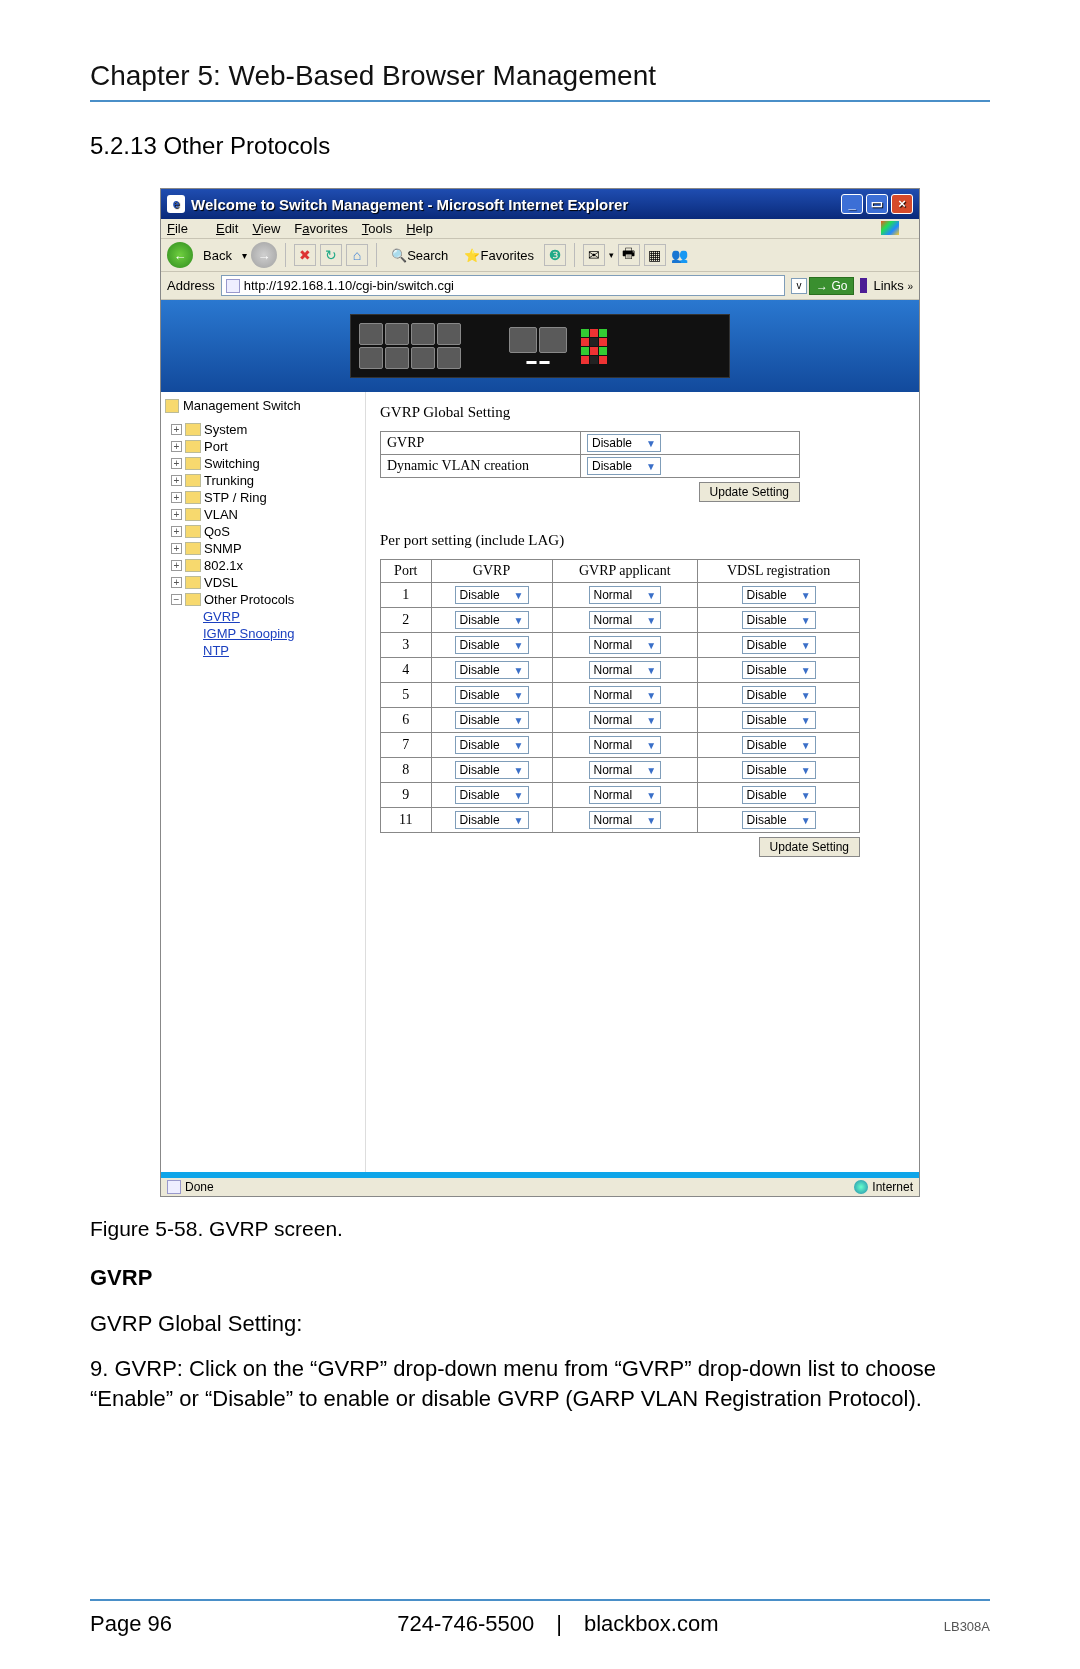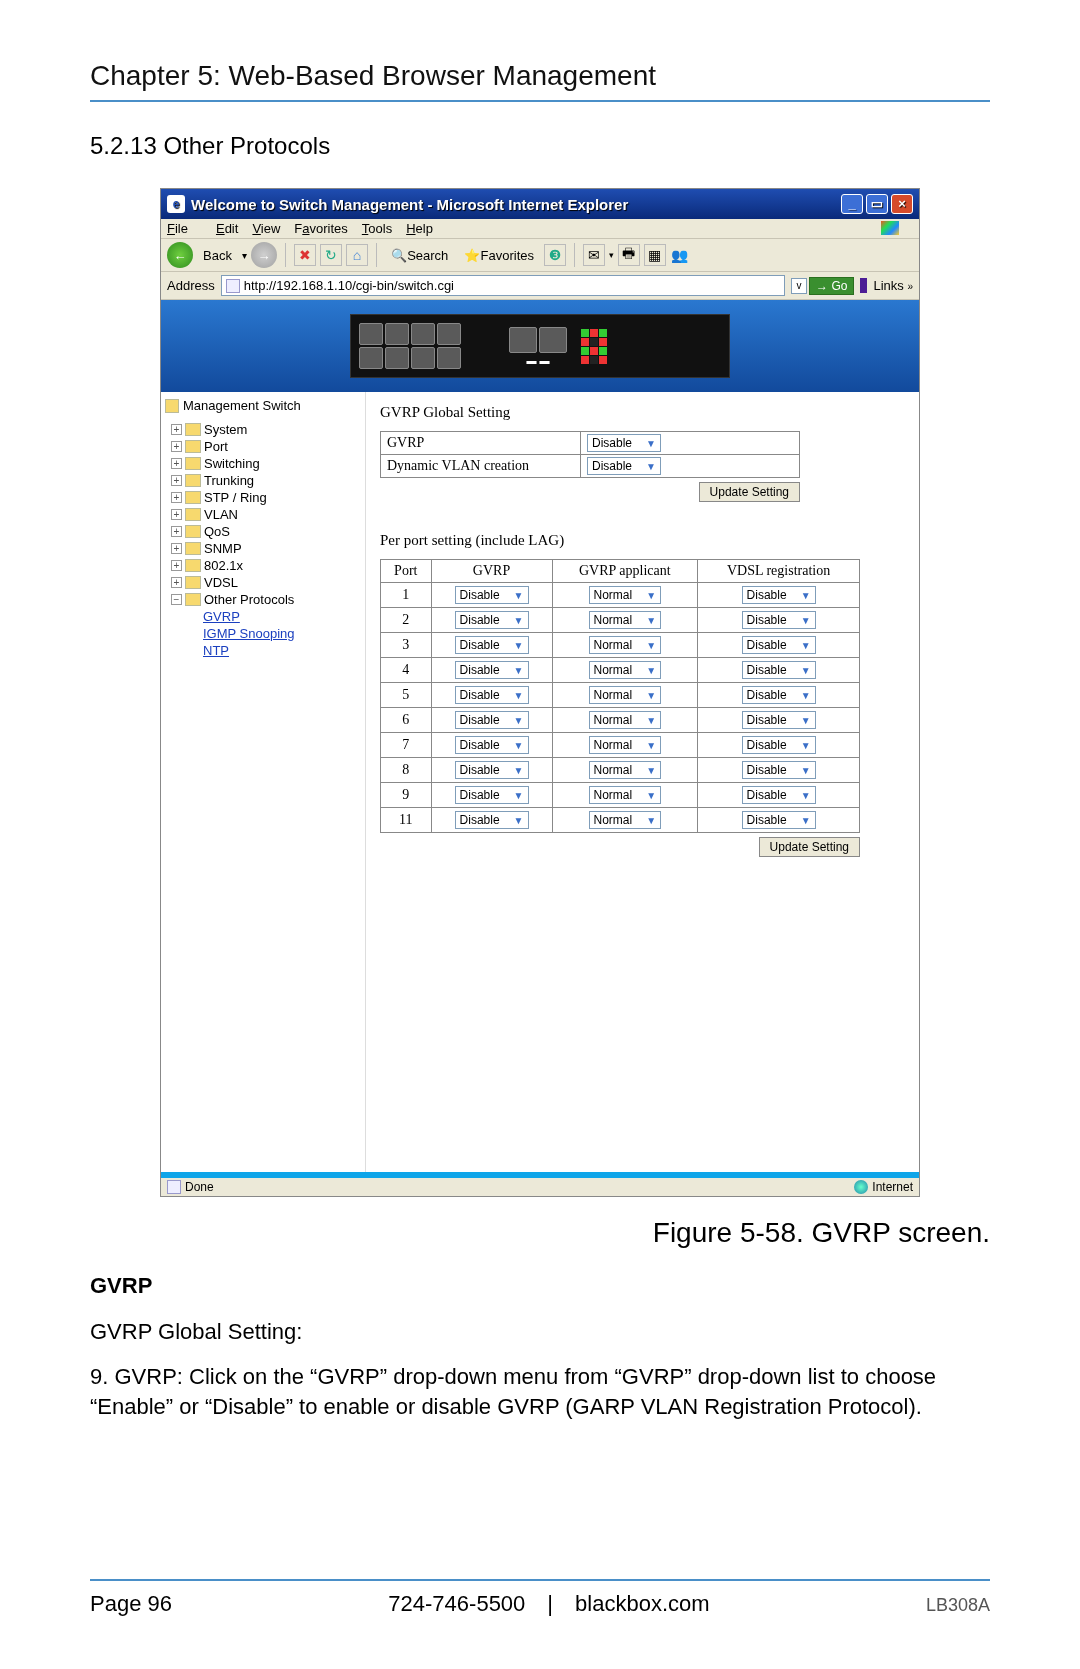--- a/index.html
+++ b/index.html
@@ -207,33 +207,33 @@
   }
   .status-bar {
     display:flex; background:#ece9d8; border-top:6px solid #0ea5e9;
     font-size:12px; padding:2px 6px;justify-content:flex-end;
   }
   .status-bar .sb-left{display:flex;align-items:center;gap:4px;}
   .status-bar .sb-left .pg-icon{width:14px;height:14px;background:#eef;border:1px solid #99c;}
   .status-bar .sb-right{margin-left:auto;display:flex;align-items:center;gap:4px;}
   .status-bar .globe{width:14px;height:14px;background:radial-gradient(circle,#6fc,#28a);border-radius:50%;}
   .figure-caption {
-    text-align:right; font-size:28px; margin: 14px 0 22px 0;
+    text-align:left; font-size:21px; margin: 14px 0 22px 0;
   }
   .body-text { font-size:22px; line-height:1.35; margin-bottom:16px;}
   .body-bold { font-weight:bold;}
   .footer {
-    position:absolute; left:0; bottom:52px;
+    position:absolute; left:0; bottom:32px;
     width:100%; padding: 0 90px;
   }
   .footer-line { border-top:2px solid #4a8fc8; padding-top:10px;
     display:flex; align-items:baseline;}
   .footer .page { font-size:22px;}
   .footer .center { flex:1; text-align:center; font-size:22px;}
-  .footer .code { font-size:18px; color:#555;}
+  .footer .code { font-size:13px; color:#555;}
 </style>
 </head>
 <body>
 
 <h1 class="chapter-title">Chapter 5: Web-Based Browser Management</h1>
 <h2 class="section-title">5.2.13 Other Protocols</h2>
 
 <div class="screenshot">
 
   <div class="ie-titlebar">

